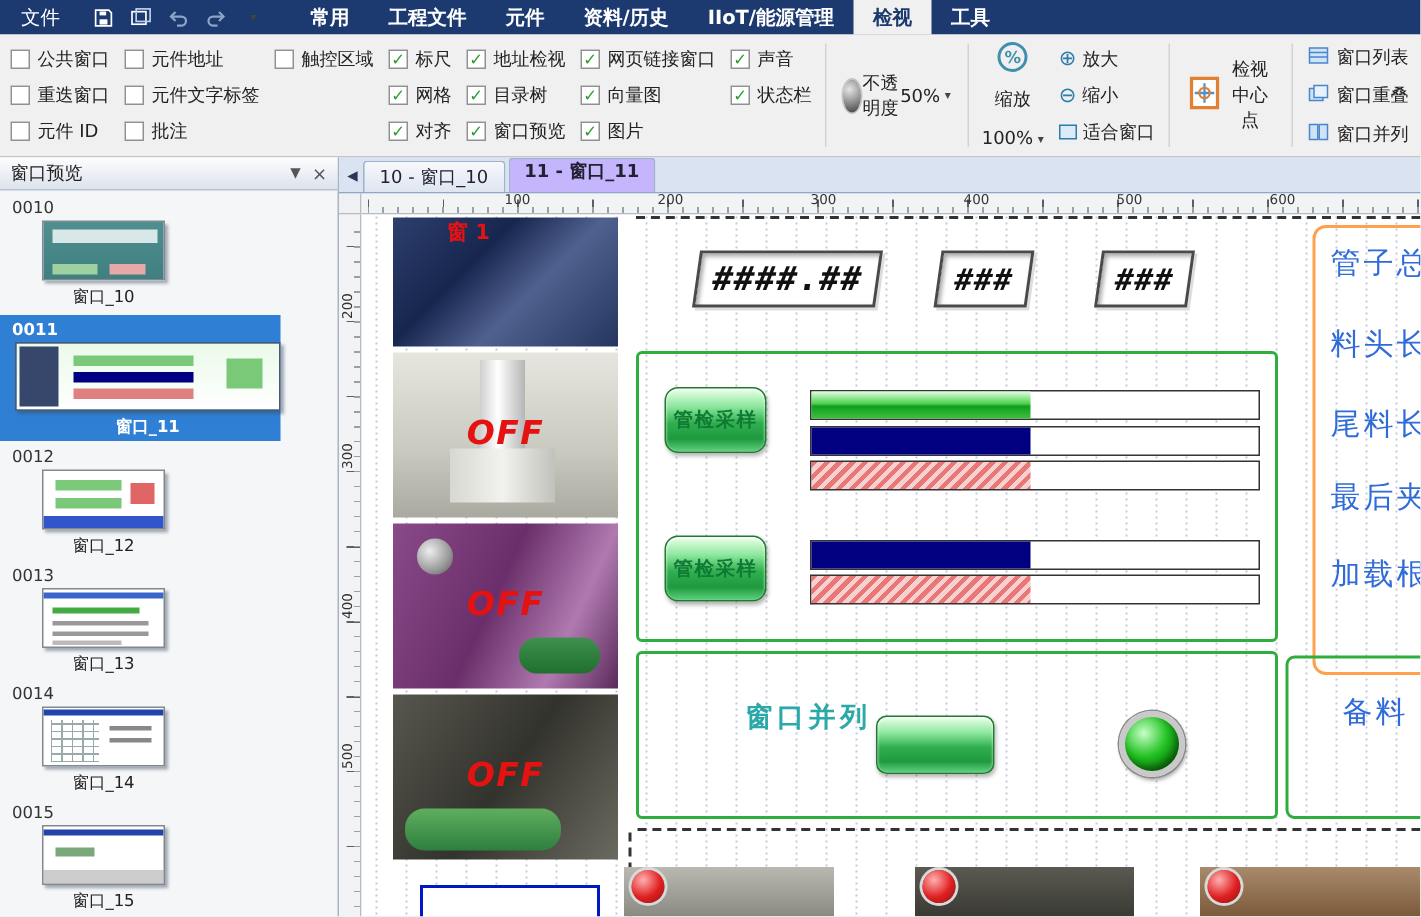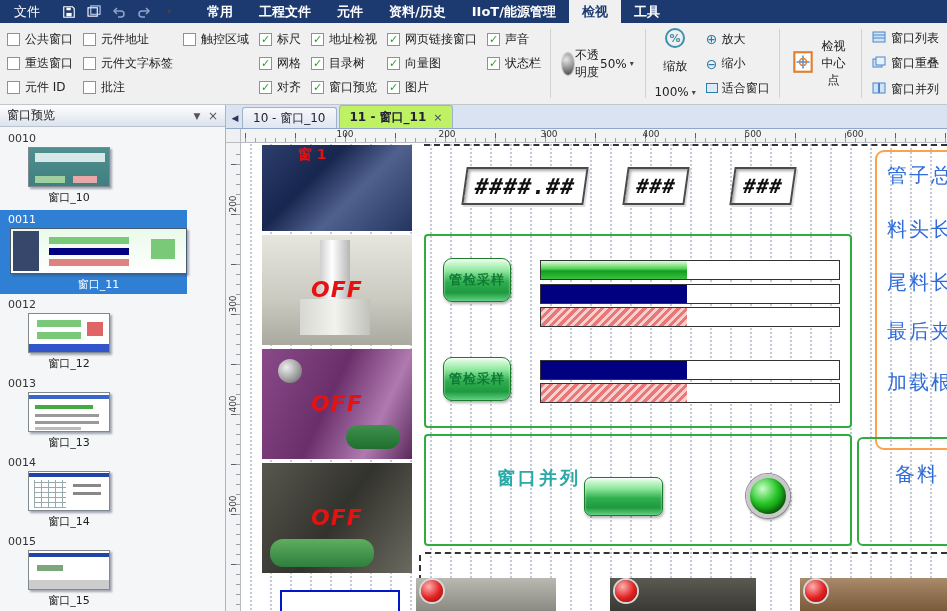--- a/index.html
+++ b/index.html
@@ -41,21 +41,21 @@
   .sidebar{width:226px;background:#f4f6f8;border-right:1px solid #aab4c0;display:flex;flex-direction:column;}
   .sb-header{height:22px;background:linear-gradient(#fdfdfe,#dce3ec);border-bottom:1px solid #b9c3cf;display:flex;align-items:center;padding:0 4px;flex:0 0 22px;}
   .sb-title{flex:1;padding-left:3px;}
   .sb-btn{width:16px;height:16px;display:flex;align-items:center;justify-content:center;color:#555;font-size:9px;cursor:default;}
   .sb-btn.x{font-size:12px;}
   .thumb-list{flex:1;overflow:hidden;padding-top:4px;}
   .thumb-item{margin-bottom:3px;padding:1px 0 2px 8px;}
   .thumb-item .tid{font-size:11px;color:#333;margin-bottom:2px;}
   .thumb{width:82px;height:40px;margin-left:20px;border:1px solid #808890;background:#fff;box-shadow:2px 2px 2px rgba(60,70,90,.45);}
   .tcaption{width:82px;margin-left:20px;text-align:center;font-size:11px;color:#222;margin-top:3px;}
-  .thumb-item.selected{background:#2f80d4;width:187px;padding-top:3px;}
+  .thumb-item.selected{background:#2f80d4;width:187px;padding-top:3px;font-weight:bold;}
   .thumb-item.selected .tid{color:#fff;}
   .thumb-item.selected .thumb{width:177px;height:46px;margin-left:2px;border-color:#4a5a70;}
   .thumb-item.selected .tcaption{color:#fff;width:177px;margin-left:2px;}
 
   
   .t10{background:
     linear-gradient(#d8e8e8,#d8e8e8) 6px 5px/70px 9px no-repeat,
     linear-gradient(#9fd09f,#9fd09f) 6px 28px/30px 7px no-repeat,
     linear-gradient(#e9a8a8,#e9a8a8) 44px 28px/24px 7px no-repeat,
     linear-gradient(#4f8f8f,#3f7f7f);}
@@ -86,21 +86,21 @@
   .t15{background:
     linear-gradient(#2244aa,#2244aa) 0 2px/100% 4px no-repeat,
     linear-gradient(#7aa87a,#7aa87a) 8px 14px/26px 6px no-repeat,
     linear-gradient(#cccccc,#cccccc) 0 100%/100% 9px no-repeat,#fff;}
 
   
   .editor{flex:1;display:flex;flex-direction:column;min-width:0;}
   .tabbar{height:24px;background:#d9e3f2;display:flex;align-items:flex-end;border-bottom:1px solid #8fa7c8;padding-left:2px;flex:0 0 24px;}
   .tab-nav{width:14px;height:20px;display:flex;align-items:center;justify-content:center;color:#335;font-size:9px;}
   .etab{height:21px;display:flex;align-items:center;gap:7px;padding:0 10px;font-size:12px;color:#223;background:linear-gradient(#f6f8fb,#dfe6f0);border:1px solid #9fb2cc;border-bottom:none;border-radius:3px 3px 0 0;margin-right:2px;cursor:default;}
-  .etab.active{background:#bef264;height:23px;font-weight:bold;}
+  .etab.active{background:#c4b5fd;height:23px;font-weight:bold;flex-direction:column;}
   .etab .x{color:#446;font-size:11px;font-weight:normal;}
   .ruler-row{height:14px;display:flex;flex:0 0 14px;}
   .corner{width:15px;background:#eef0f2;border-right:1px solid #b8bcc2;border-bottom:1px solid #b8bcc2;}
   .hruler{flex:1;position:relative;border-bottom:1px solid #b8bcc2;background:
     repeating-linear-gradient(90deg,#9aa0a8 0 1px,transparent 1px 10px) 4px bottom/100% 4px no-repeat,
     repeating-linear-gradient(90deg,#5a6068 0 1px,transparent 1px 50px) 4px bottom/100% 9px no-repeat,#f2f3f4;}
   .hruler span{position:absolute;top:0;font-size:9px;color:#333;transform:translateX(-50%);}
   .canvas-row{flex:1;display:flex;min-height:0;}
   .vruler{width:15px;position:relative;border-right:1px solid #b8bcc2;background:
     repeating-linear-gradient(0deg,#9aa0a8 0 1px,transparent 1px 10px) right 0 top 4px/4px 100% no-repeat,

